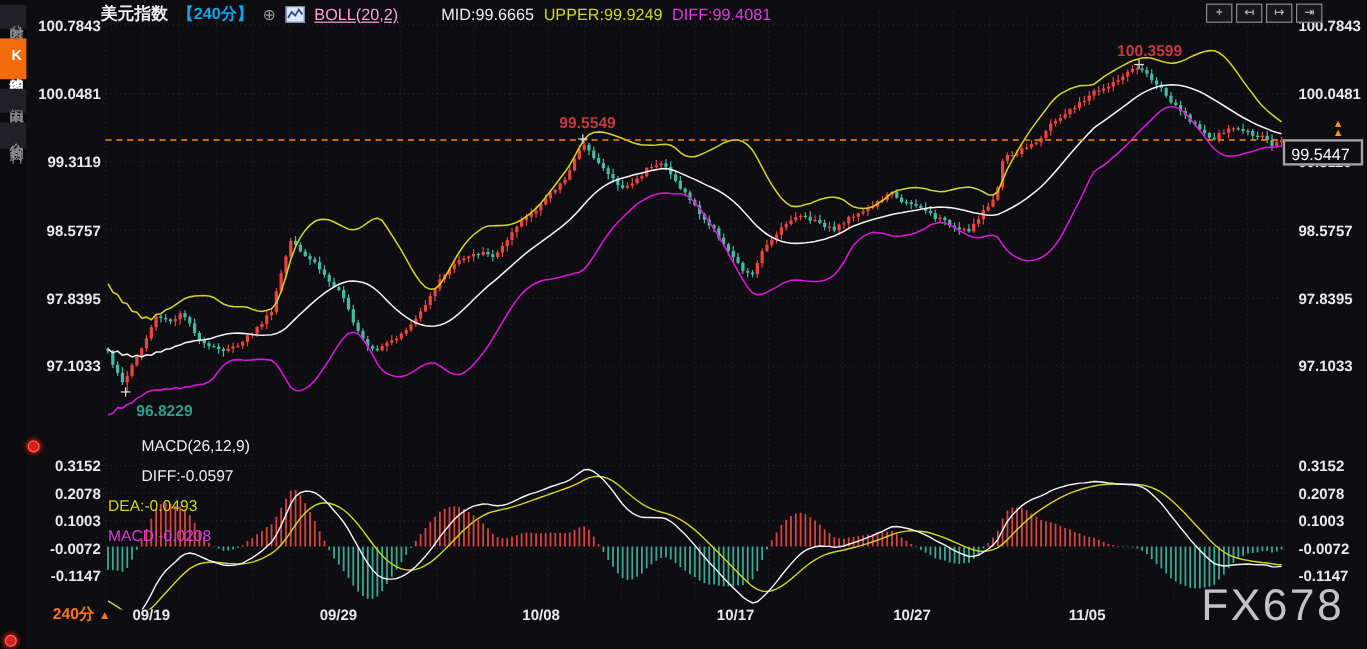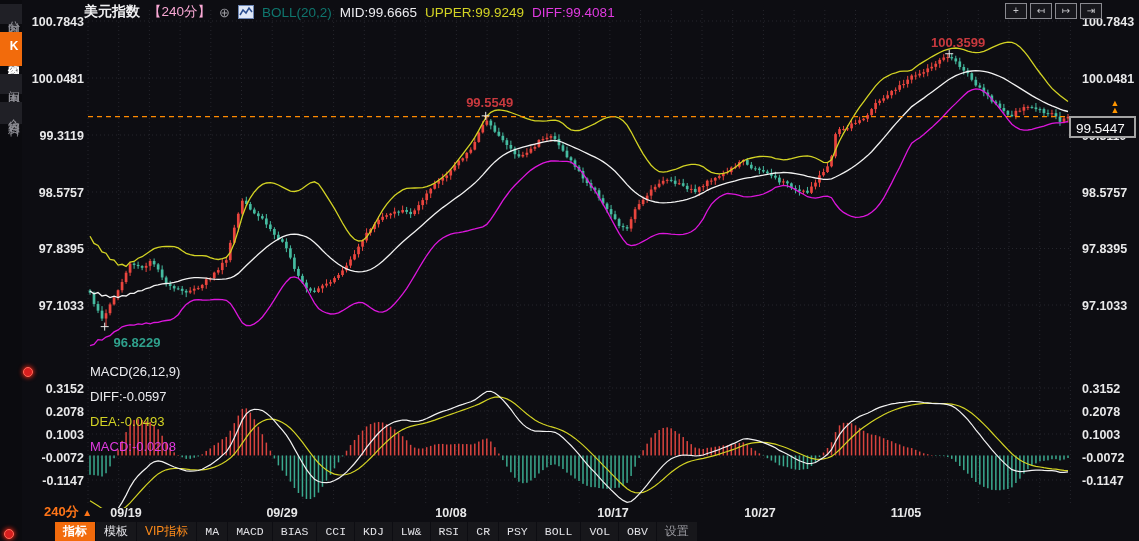--- a/index.html
+++ b/index.html
@@ -10,22 +10,22 @@
   .sidebar{position:absolute;left:0;top:0;width:22px;height:541px;background:#0b0b0f;
            display:flex;flex-direction:column;gap:8px;padding-top:4px;box-sizing:border-box;z-index:5;}
   .side-item{writing-mode:vertical-rl;text-orientation:upright;font-size:12px;letter-spacing:2px;
              color:#8f8f96;background:#202026;padding:7px 0;text-align:center;width:22px;
              box-sizing:border-box;cursor:pointer;margin:0 auto;}
   .side-item.active{background:#f26b0c;color:#fff;font-weight:700;}
   
   .hdr{position:absolute;left:84px;top:3px;display:flex;align-items:center;gap:8px;
        font-size:13.5px;white-space:nowrap;z-index:6;}
   .hdr .sym{color:#f0f0f2;font-weight:700;font-size:14px;}
-  .or{color:#f9a8d4;font-weight:400;}
-  .w{color:#ececf0;} .gy{color:#0f766e;} .yl{color:#d3d324;} .mg{color:#e03ae0;}
+  .or{color:#0ea5e9;font-weight:700;}
+  .w{color:#ececf0;margin-left:28px;} .gy{color:#f9a8d4;text-decoration:underline;} .yl{color:#d3d324;} .mg{color:#e03ae0;}
   .plus-ic{color:#9a9aa0;font-size:13px;}
   .macd-hdr{position:absolute;left:90px;top:364px;display:flex;gap:10px;font-size:13px;
             white-space:nowrap;z-index:6;flex-direction:column;}
   
   .corner{position:absolute;left:1005px;top:3px;display:flex;gap:3px;z-index:7;}
   .cbox{width:20px;height:14px;border:1px solid #8a8a90;background:#17171c;color:#c8c8cc;
         font-size:10px;line-height:13px;text-align:center;cursor:pointer;}
   
   .ptag{position:absolute;left:1069px;top:116px;width:67px;height:22px;border:2px solid #a3a3a3;
         background:#0c0c11;color:#fafafa;font-size:13.5px;line-height:21px;padding-left:5px;
@@ -928,37 +928,20 @@
   <div class="macd-hdr">
     <span class="w">MACD(26,12,9)</span>
     <span class="w">DIFF:-0.0597</span>
     <span class="yl">DEA:-0.0493</span>
     <span class="mg">MACD:-0.0208</span>
   </div>
 
   <div class="ptag-ic">▲<br>▲</div>
   <div class="ptag">99.5447</div>
 
+  <div class="wm">FX678</div>
 
   <div class="period">
     <span>240分</span>
     <span style="font-size:10px;">▲</span>
   </div>
 
-  <div class="toolbar" id="toolbar">
-      <div class="tb active">指标</div>
-      <div class="tb ">模板</div>
-      <div class="tb vip">VIP指标</div>
-      <div class="tb mono">MA</div>
-      <div class="tb mono">MACD</div>
-      <div class="tb mono">BIAS</div>
-      <div class="tb mono">CCI</div>
-      <div class="tb mono">KDJ</div>
-      <div class="tb mono">LW&amp;</div>
-      <div class="tb mono">RSI</div>
-      <div class="tb mono">CR</div>
-      <div class="tb mono">PSY</div>
-      <div class="tb mono">BOLL</div>
-      <div class="tb mono">VOL</div>
-      <div class="tb mono">OBV</div>
-      <div class="tb dim">设置</div>
-    </div>
 </div>
 
 </body></html>

